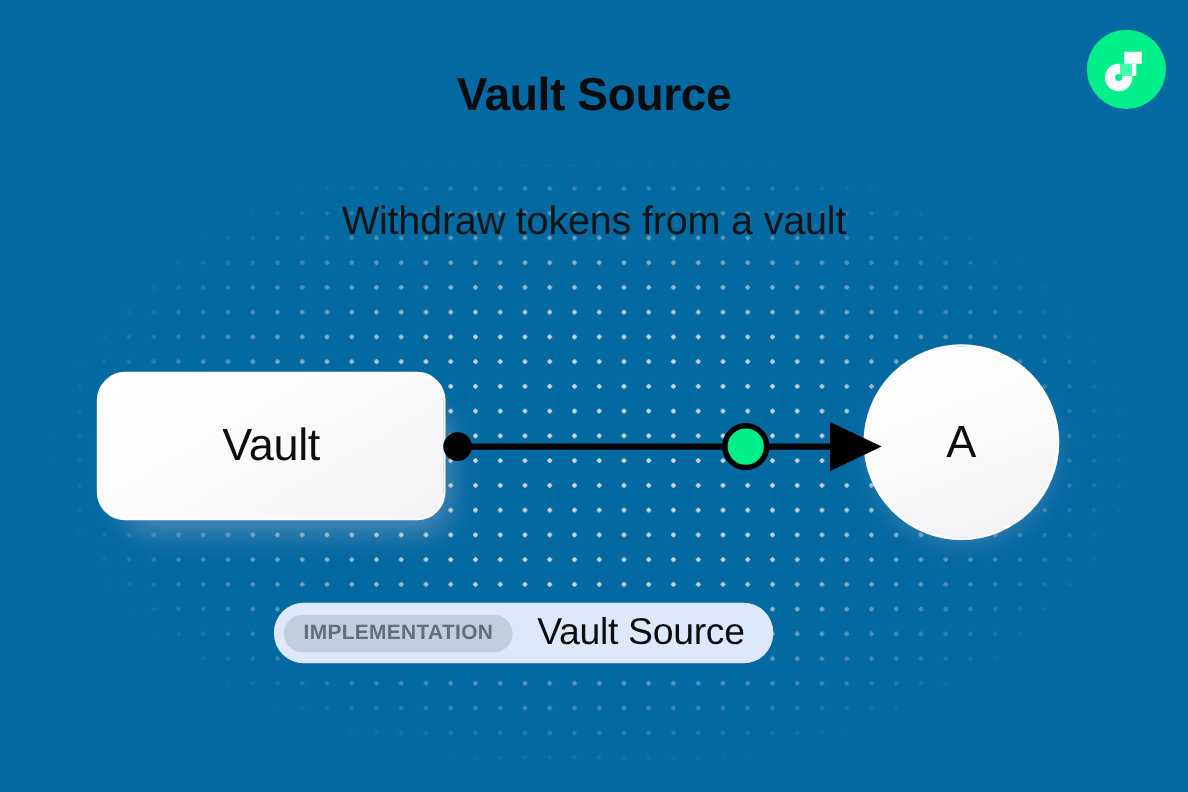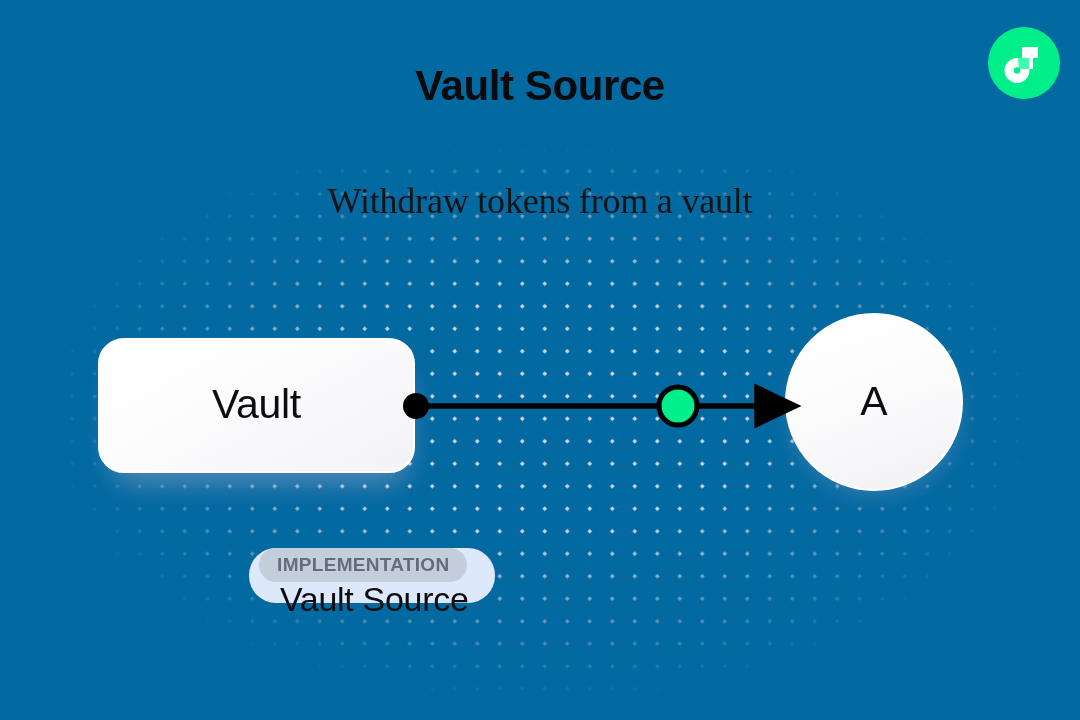--- a/index.html
+++ b/index.html
@@ -49,21 +49,20 @@
   #page-subtitle {
     position: absolute;
     left: 0;
     top: 180px;
     width: 1080px;
     text-align: center;
     font-size: 36px;
     font-weight: 300;
     color: #141416;
     letter-spacing: -0.2px;
-    font-family: Liberation Serif, serif;
   }
 
   
   #flow-logo {
     position: absolute;
     right: 20px;
     top: 27px;
     width: 72px;
     height: 72px;
   }
@@ -78,21 +77,21 @@
   }
 
   .node-shadow {
     position: absolute;
     filter: blur(13px);
     background: rgba(171, 176, 214, 0.42);
   }
 
   #vault-node {
     position: absolute;
-    left: 98px;
+    left: 88px;
     top: 338px;
     width: 317px;
     height: 135px;
     border-radius: 26px;
     background: linear-gradient(150deg, #ffffff 0%, #fdfdfe 35%, #f3f3f6 100%);
     border: 2px solid #ffffff;
     box-sizing: border-box;
     display: flex;
     align-items: center;
     justify-content: center;
@@ -154,21 +153,20 @@
     position: absolute;
     left: 249px;
     top: 548px;
     height: 55px;
     border-radius: 27px;
     background: #dee8fb;
     display: flex;
     align-items: center;
     padding: 0 26px 0 9px;
     box-sizing: border-box;
-    flex-direction: column;
   }
   #impl-tag {
     background: #c3cddc;
     color: #646d7c;
     font-size: 19px;
     font-weight: bold;
     letter-spacing: 0.3px;
     padding: 7px 18px 8px 18px;
     border-radius: 20px;
     line-height: 1;

